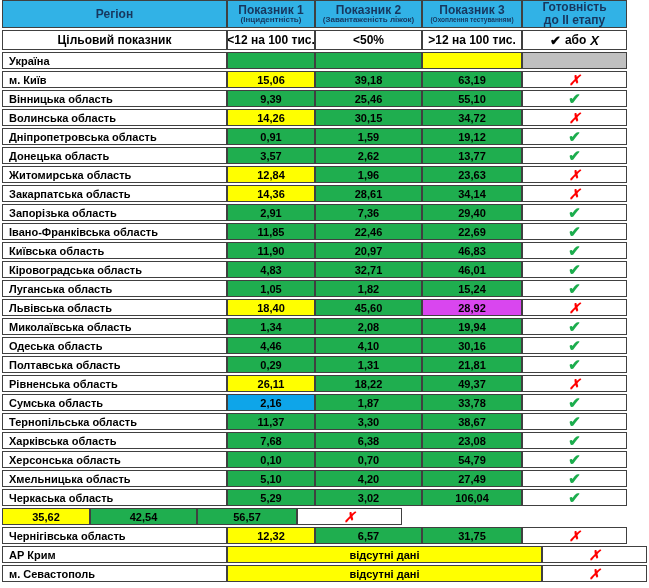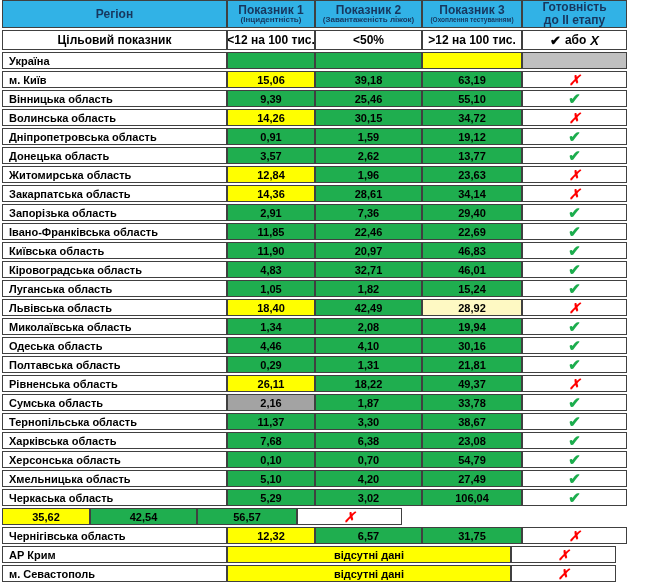--- a/index.html
+++ b/index.html
@@ -6,21 +6,21 @@
   body{width:649px;height:588px;overflow:hidden;font-family:"Liberation Sans",sans-serif;}
   .table{padding:0 0 0 2px;}
   .row{display:flex;margin-bottom:2px;}
   .cell{box-sizing:border-box;border:1px solid #404040;display:flex;align-items:center;justify-content:center;overflow:hidden;white-space:nowrap;}
   
   .c-region{width:225px;}
   .c-v1{width:88px;}
   .c-v2{width:107px;}
   .c-v3{width:100px;}
   .c-status{width:105px;}
-  .c-merged{width:284px;text-align:right;}
+  .c-merged{width:315px;text-align:right;}
   
   .hdr{height:28px;flex-direction:column;line-height:1.05;}
   .hdr .t{font-weight:bold;font-size:12px;}
   .hdr .s{font-weight:bold;font-size:8px;}
   .hdr .s.small{font-size:6.5px;}
   
   .trow .cell{height:20px;font-weight:bold;font-size:12px;background:#ffffff;color:#000;}
   
   .data-row .cell{height:17px;}
   .region{justify-content:flex-start;padding-left:6px;font-weight:bold;font-size:11px;color:#000;background:#ffffff;}
@@ -182,22 +182,22 @@
         <div class="cell val c-v1" style="background: rgb(31, 174, 79);">1,05</div>
         <div class="cell val c-v2" style="background: rgb(31, 174, 79);">1,82</div>
         <div class="cell val c-v3" style="background: rgb(31, 174, 79);">15,24</div>
         <div class="cell status c-status">
           <span class="check-glyph" style="color: rgb(28, 173, 77);">✔</span>
         </div>
       </div>
       <div class="row data-row">
         <div class="cell region c-region">Львівська область</div>
         <div class="cell val c-v1" style="background: rgb(255, 255, 0);">18,40</div>
-        <div class="cell val c-v2" style="background: rgb(31, 174, 79);">42,49</div>
-        <div class="cell val c-v3" style="background: #fef9c3;">28,92</div>
+        <div class="cell val c-v2" style="background: rgb(31, 174, 79);">45,60</div>
+        <div class="cell val c-v3" style="background: #d946ef;">28,92</div>
         <div class="cell status c-status">
           <span class="x-glyph" style="color: rgb(255, 0, 0);">✗</span>
         </div>
       </div>
       <div class="row data-row">
         <div class="cell region c-region">Миколаївська область</div>
         <div class="cell val c-v1" style="background: rgb(31, 174, 79);">1,34</div>
         <div class="cell val c-v2" style="background: rgb(31, 174, 79);">2,08</div>
         <div class="cell val c-v3" style="background: rgb(31, 174, 79);">19,94</div>
         <div class="cell status c-status">
@@ -226,21 +226,21 @@
         <div class="cell region c-region">Рівненська область</div>
         <div class="cell val c-v1" style="background: rgb(255, 255, 0);">26,11</div>
         <div class="cell val c-v2" style="background: rgb(31, 174, 79);">18,22</div>
         <div class="cell val c-v3" style="background: rgb(31, 174, 79);">49,37</div>
         <div class="cell status c-status">
           <span class="x-glyph" style="color: rgb(255, 0, 0);">✗</span>
         </div>
       </div>
       <div class="row data-row">
         <div class="cell region c-region">Сумська область</div>
-        <div class="cell val c-v1" style="background: #a3a3a3;">2,16</div>
+        <div class="cell val c-v1" style="background: #0ea5e9;">2,16</div>
         <div class="cell val c-v2" style="background: rgb(31, 174, 79);">1,87</div>
         <div class="cell val c-v3" style="background: rgb(31, 174, 79);">33,78</div>
         <div class="cell status c-status">
           <span class="check-glyph" style="color: rgb(28, 173, 77);">✔</span>
         </div>
       </div>
       <div class="row data-row">
         <div class="cell region c-region">Тернопільська область</div>
         <div class="cell val c-v1" style="background: rgb(31, 174, 79);">11,37</div>
         <div class="cell val c-v2" style="background: rgb(31, 174, 79);">3,30</div>

